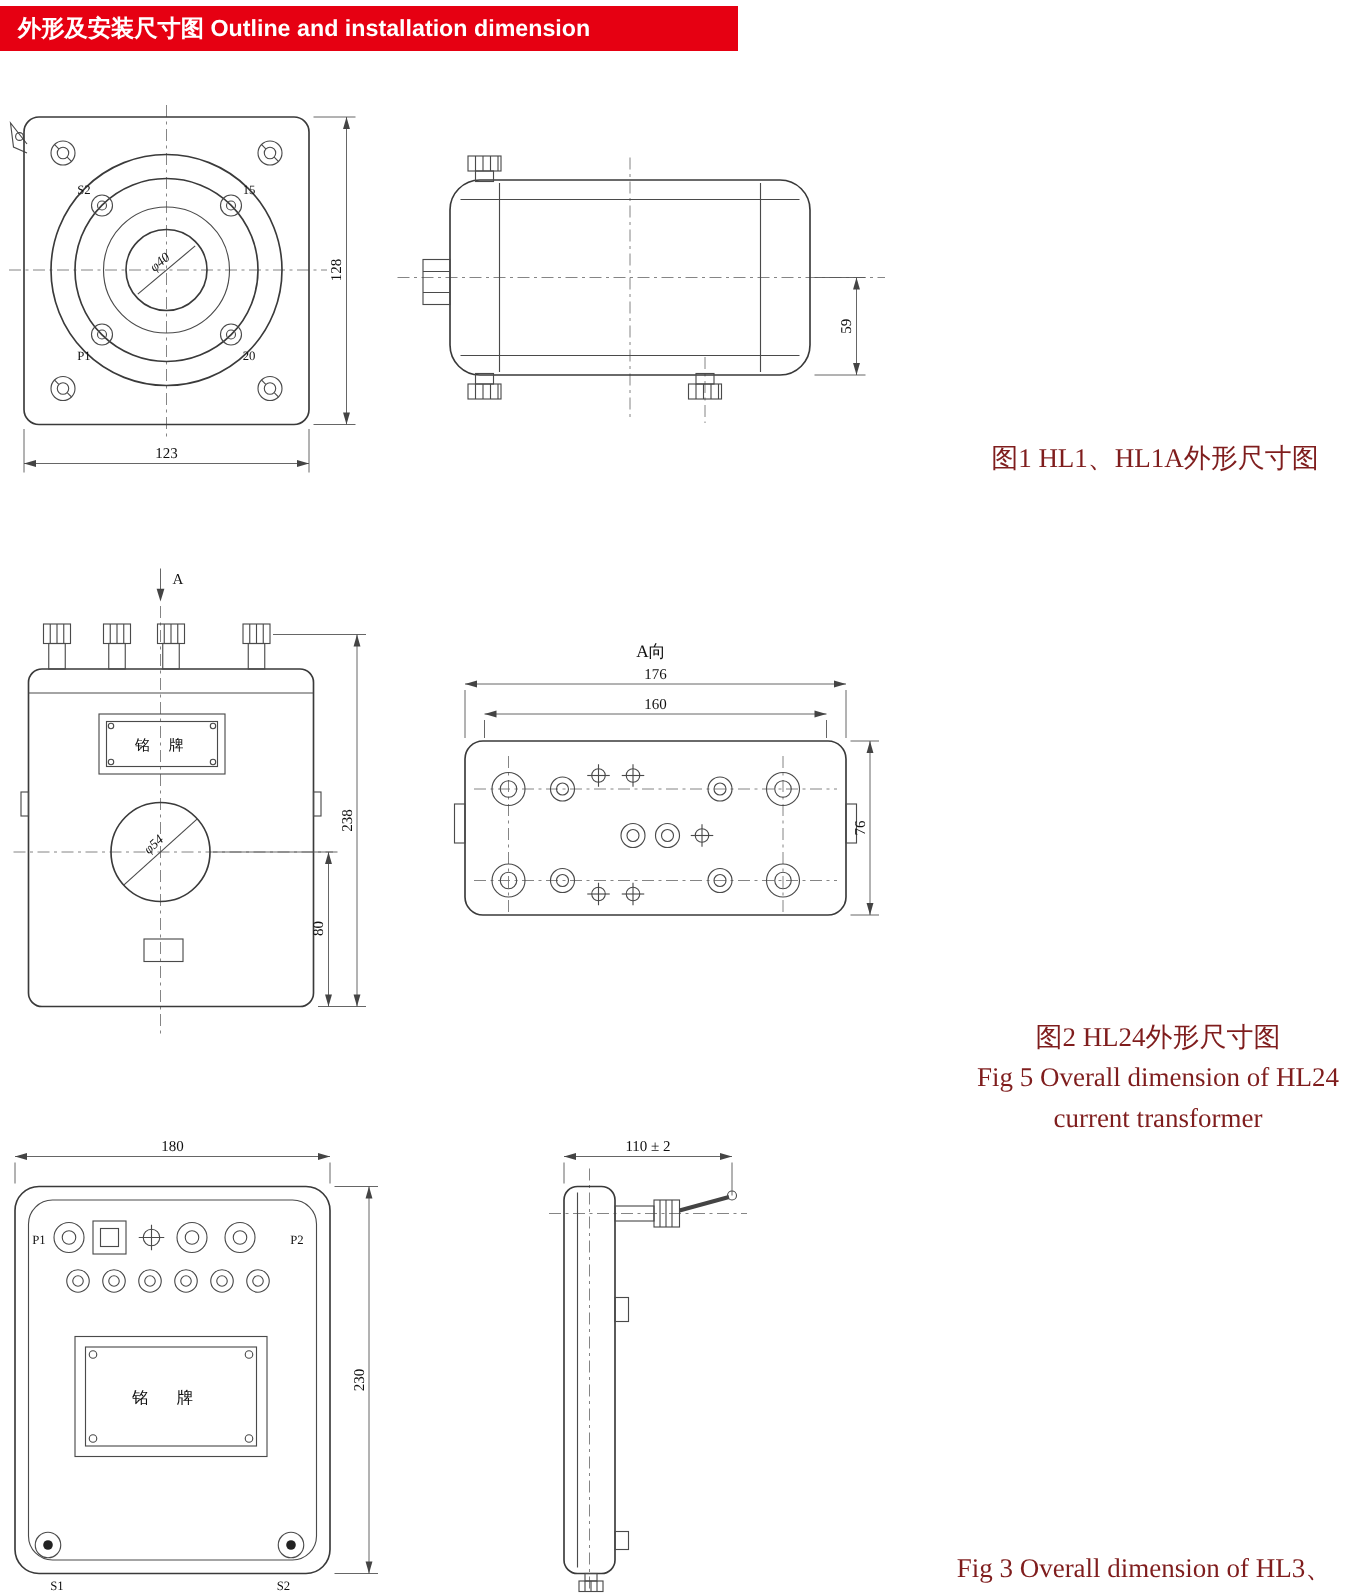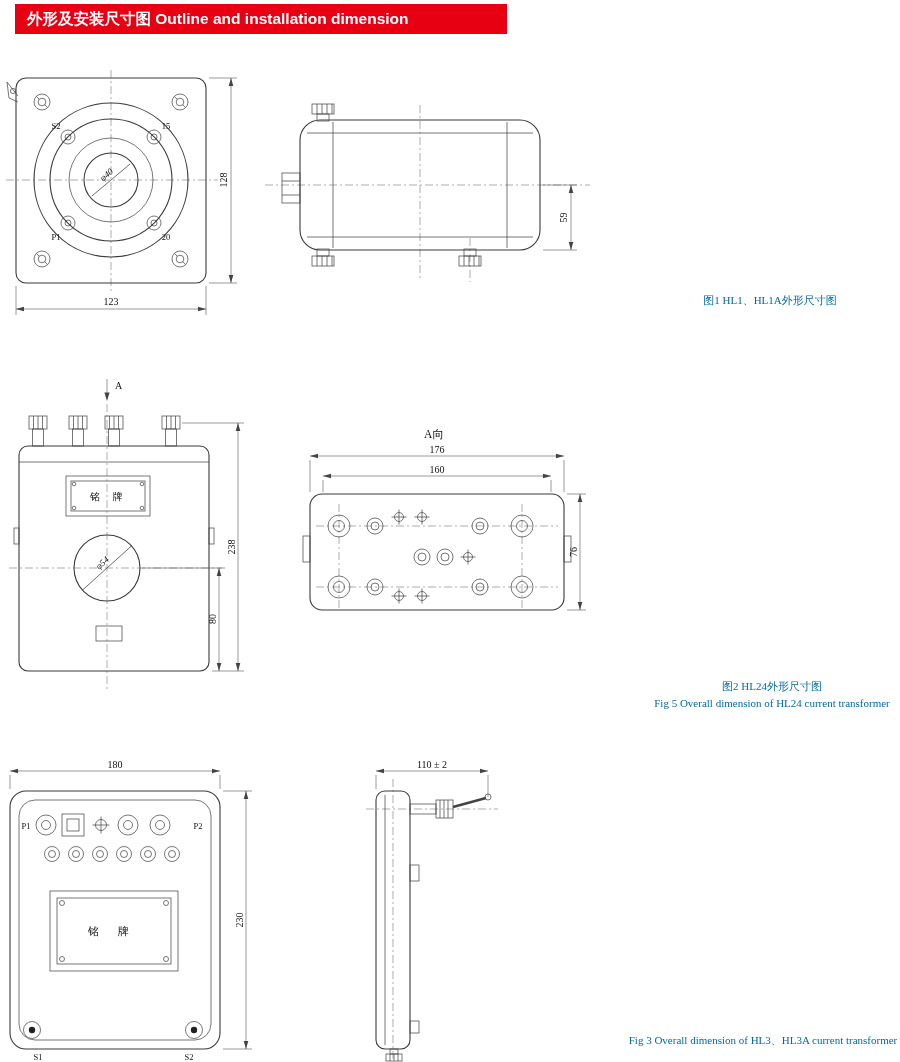--- a/index.html
+++ b/index.html
@@ -1,21 +1,21 @@
 <!DOCTYPE html>
 <html><head>
 <meta charset="utf-8">
 <style>
   html,body { margin:0; padding:0; background:#fff; }
   .page { position:relative; width:900px; height:1062px; background:#fff; overflow:hidden;
           font-family:"Liberation Serif", serif; }
-  .header { position:absolute; left:15px; top:4px; width:480px; height:30px; background:#e60012;
+  .header { position:absolute; left:0; top:4px; width:480px; height:30px; background:#e60012;
             color:#fff; font-family:"Liberation Sans", sans-serif; font-weight:bold;
             font-size:15.5px; display:flex; align-items:center; padding-left:12px; }
-  .caption { position:absolute; text-align:center; font-size:11px; color:#0369a1; line-height:1.5;font-family:Liberation Serif, serif; }
+  .caption { position:absolute; text-align:center; font-size:18px; color:#7f1d1d; line-height:1.5;font-family:Liberation Serif, serif; }
   .abs { position:absolute; }
 
   
   .s  { stroke:#3a3a3a; stroke-width:1.1; fill:none; }
   .t  { stroke:#4a4a4a; stroke-width:0.75; fill:none; }
   .cl { stroke:#777; stroke-width:0.6; fill:none; stroke-dasharray:8 3 2 3; }
   .dl { stroke:#555; stroke-width:0.6; fill:none; }
   .ah { fill:#444; stroke:none; }
   .rod{ stroke:#444; stroke-width:2.6; fill:none; }
   .dot{ fill:#222; stroke:none; }

